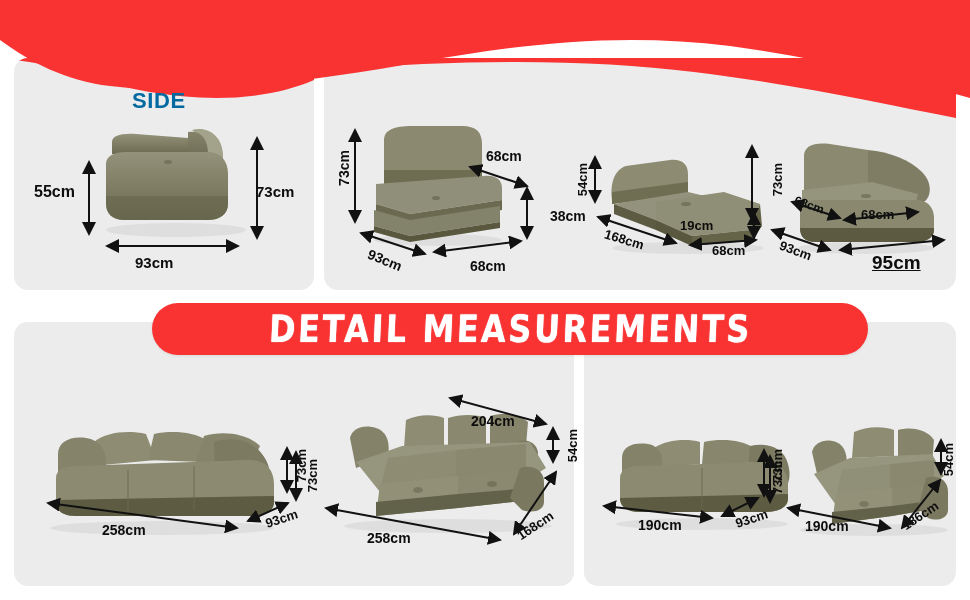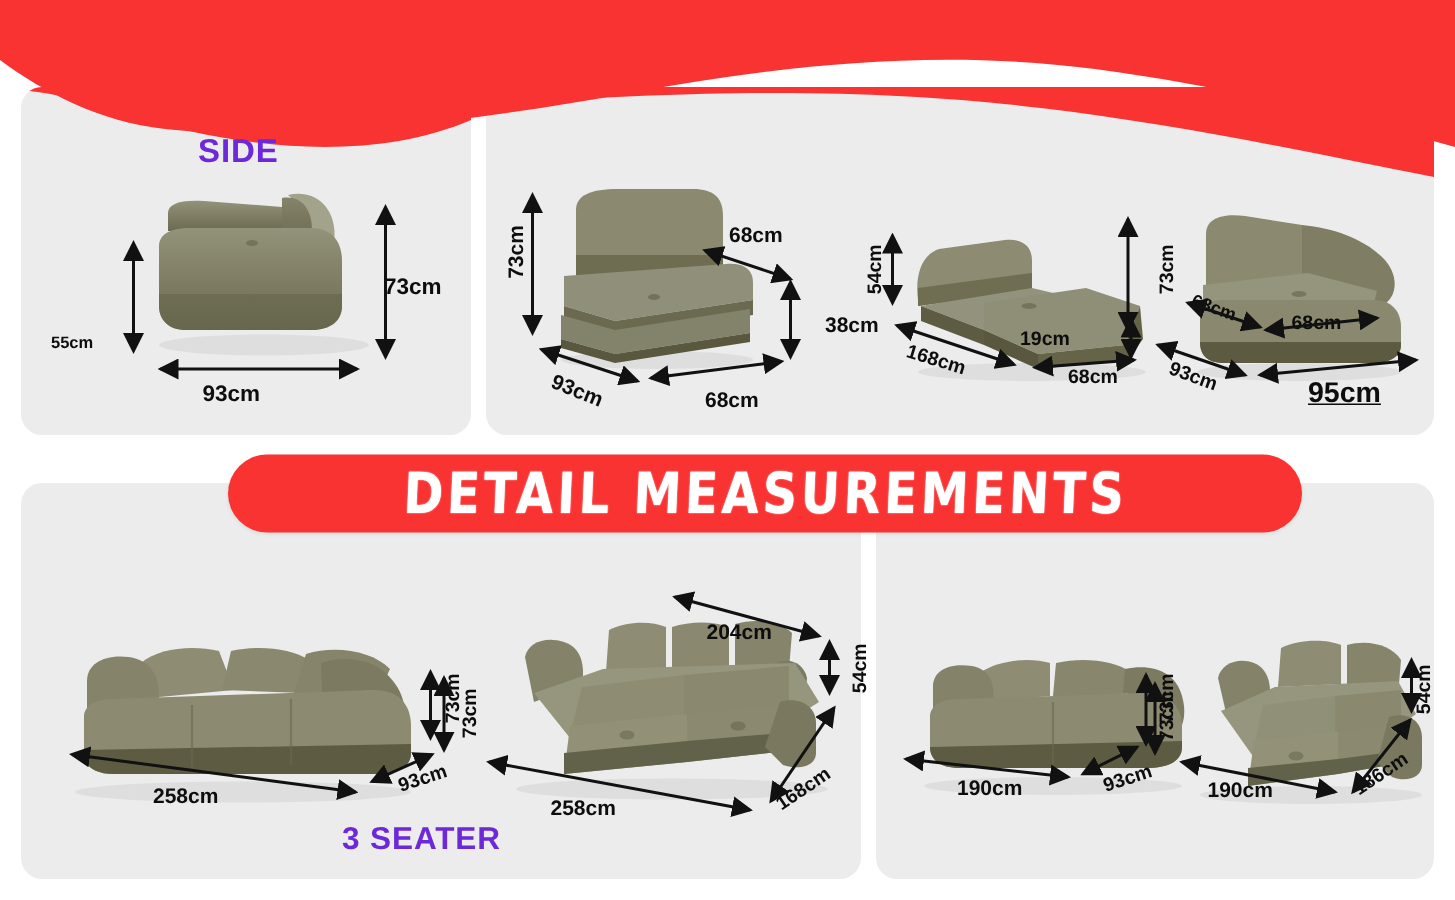--- a/index.html
+++ b/index.html
@@ -21,21 +21,21 @@
   .card.top-right{left:324px;top:58px;width:632px;height:232px;}
   .card.bottom-left{left:14px;top:322px;width:560px;height:264px;}
   .card.bottom-right{left:584px;top:322px;width:372px;height:264px;}
 
   
   .card-wave{position:absolute;left:0;top:0;width:100%;height:60px;}
   .card-wave svg{display:block;width:100%;height:60px;}
 
   
   .sec-title{
-    position:absolute;color:#6d28d9;font-weight:bold;letter-spacing:.6px;
+    position:absolute;color:#0369a1;font-weight:bold;letter-spacing:.6px;
     white-space:nowrap;
   }
   .t-side{left:132px;top:88px;font-size:22px;}
   .t-middle{left:521px;top:83px;font-size:22px;}
   .t-3seat{left:228px;top:548px;font-size:21px;}
   .t-2seat{left:718px;top:548px;font-size:21px;}
 
   
   .banner{
     position:absolute;left:152px;top:303px;width:716px;height:52px;
@@ -85,21 +85,20 @@
   <div class="card bottom-left"></div>
   <div class="card bottom-right"></div>
 
   <div class="wave-layer">
     <svg viewBox="0 0 970 130" preserveAspectRatio="none">
       <path d="M0,0 L970,0 L970,98 C900,78 820,58 730,46 C620,32 520,44 420,62 C320,80 200,96 110,86 C66,81 30,62 0,40 Z" fill="#f93232"></path>
     </svg>
   </div>
 
   <div class="sec-title t-side">SIDE</div>
-  <div class="sec-title t-3seat">3 SEATER</div>
 
   <div class="sofa" style="left:96px;top:120px;">
     <svg width="160" height="120" viewBox="0 0 160 120">
       <defs>
         <linearGradient id="gA" x1="0" y1="0" x2="0" y2="1">
           <stop offset="0" stop-color="#93927a"></stop>
             <stop offset="1" stop-color="#6c6b50"></stop>
         </linearGradient>
         <linearGradient id="gB" x1="0" y1="0" x2="0" y2="1">
           <stop offset="0" stop-color="#85846a"></stop>
@@ -108,21 +107,21 @@
       </defs>
       <ellipse cx="80" cy="110" rx="70" ry="7" fill="#d9d9d9" opacity=".75"></ellipse>
       <path d="M96,10 C112,6 126,16 127,34 L127,60 L104,60 L104,32 C104,20 100,13 96,10 Z" fill="#a3a28a"></path>
       <path d="M16,22 C16,16 24,13 40,14 L92,18 L92,34 L16,34 Z" fill="url(#gA)"></path>
       <path d="M92,12 C104,10 112,18 112,34 L112,62 L92,62 Z" fill="url(#gB)"></path>
       <path d="M10,44 C10,36 18,32 30,32 L112,32 C124,32 132,40 132,54 L132,84 C132,94 124,100 112,100 L28,100 C16,100 10,93 10,84 Z" fill="url(#gA)"></path>
       <path d="M10,76 L132,76 L132,84 C132,94 124,100 112,100 L28,100 C16,100 10,93 10,84 Z" fill="#65644b" opacity=".55"></path>
       <ellipse cx="72" cy="42" rx="4" ry="2" fill="#5c5b44" opacity=".5"></ellipse>
     </svg>
   </div>
-  <div class="dim" style="left:34px;top:183px;font-size:11px;margin-top:40px;">55cm</div>
+  <div class="dim" style="left:34px;top:183px;font-size:16px;">55cm</div>
   <div class="dim" style="left:256px;top:183px;font-size:15px;">73cm</div>
   <div class="dim" style="left:135px;top:254px;font-size:15px;">93cm</div>
   <svg style="position:absolute;left:0;top:0;width:970px;height:600px;pointer-events:none;">
     <defs>
       <marker id="ar" markerWidth="7" markerHeight="7" refX="6" refY="3.5" orient="auto">
           <path d="M0,0 L7,3.5 L0,7 Z" fill="#111"></path>
         </marker>
       <marker id="al" markerWidth="7" markerHeight="7" refX="1" refY="3.5" orient="auto">
           <path d="M7,0 L0,3.5 L7,7 Z" fill="#111"></path>
         </marker>

